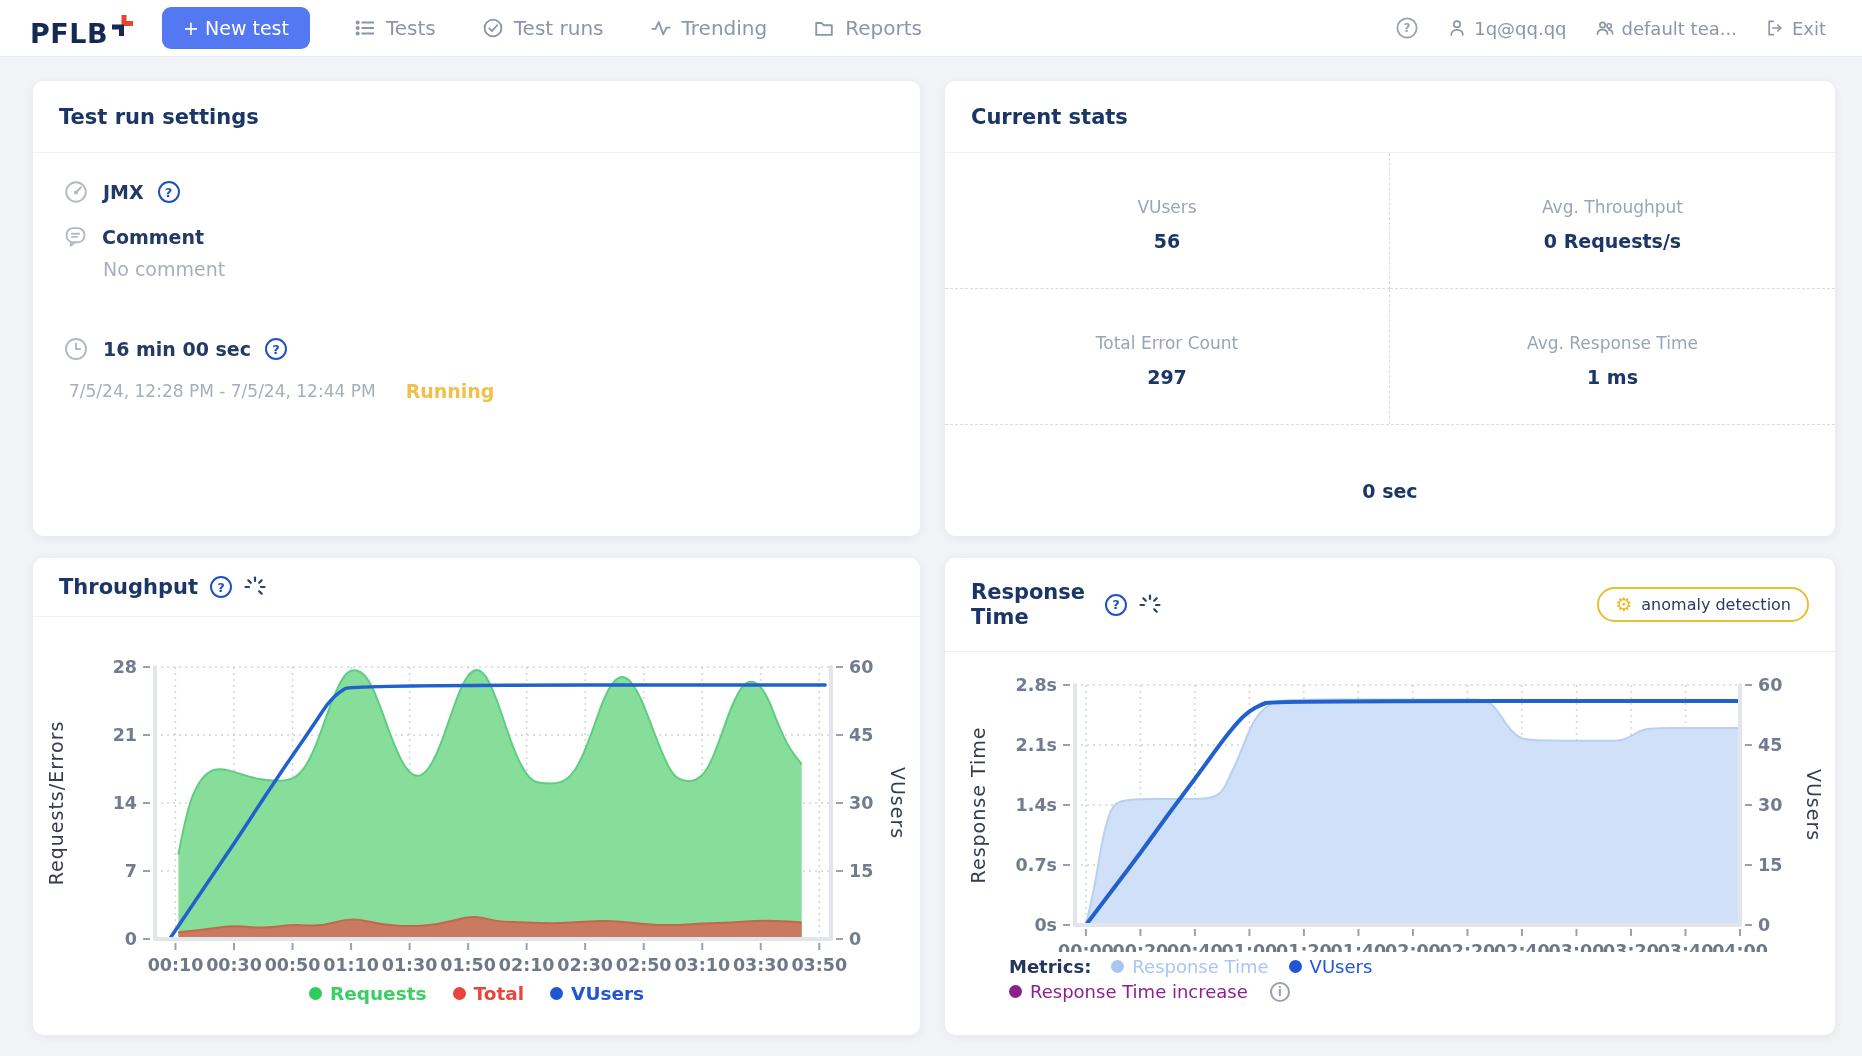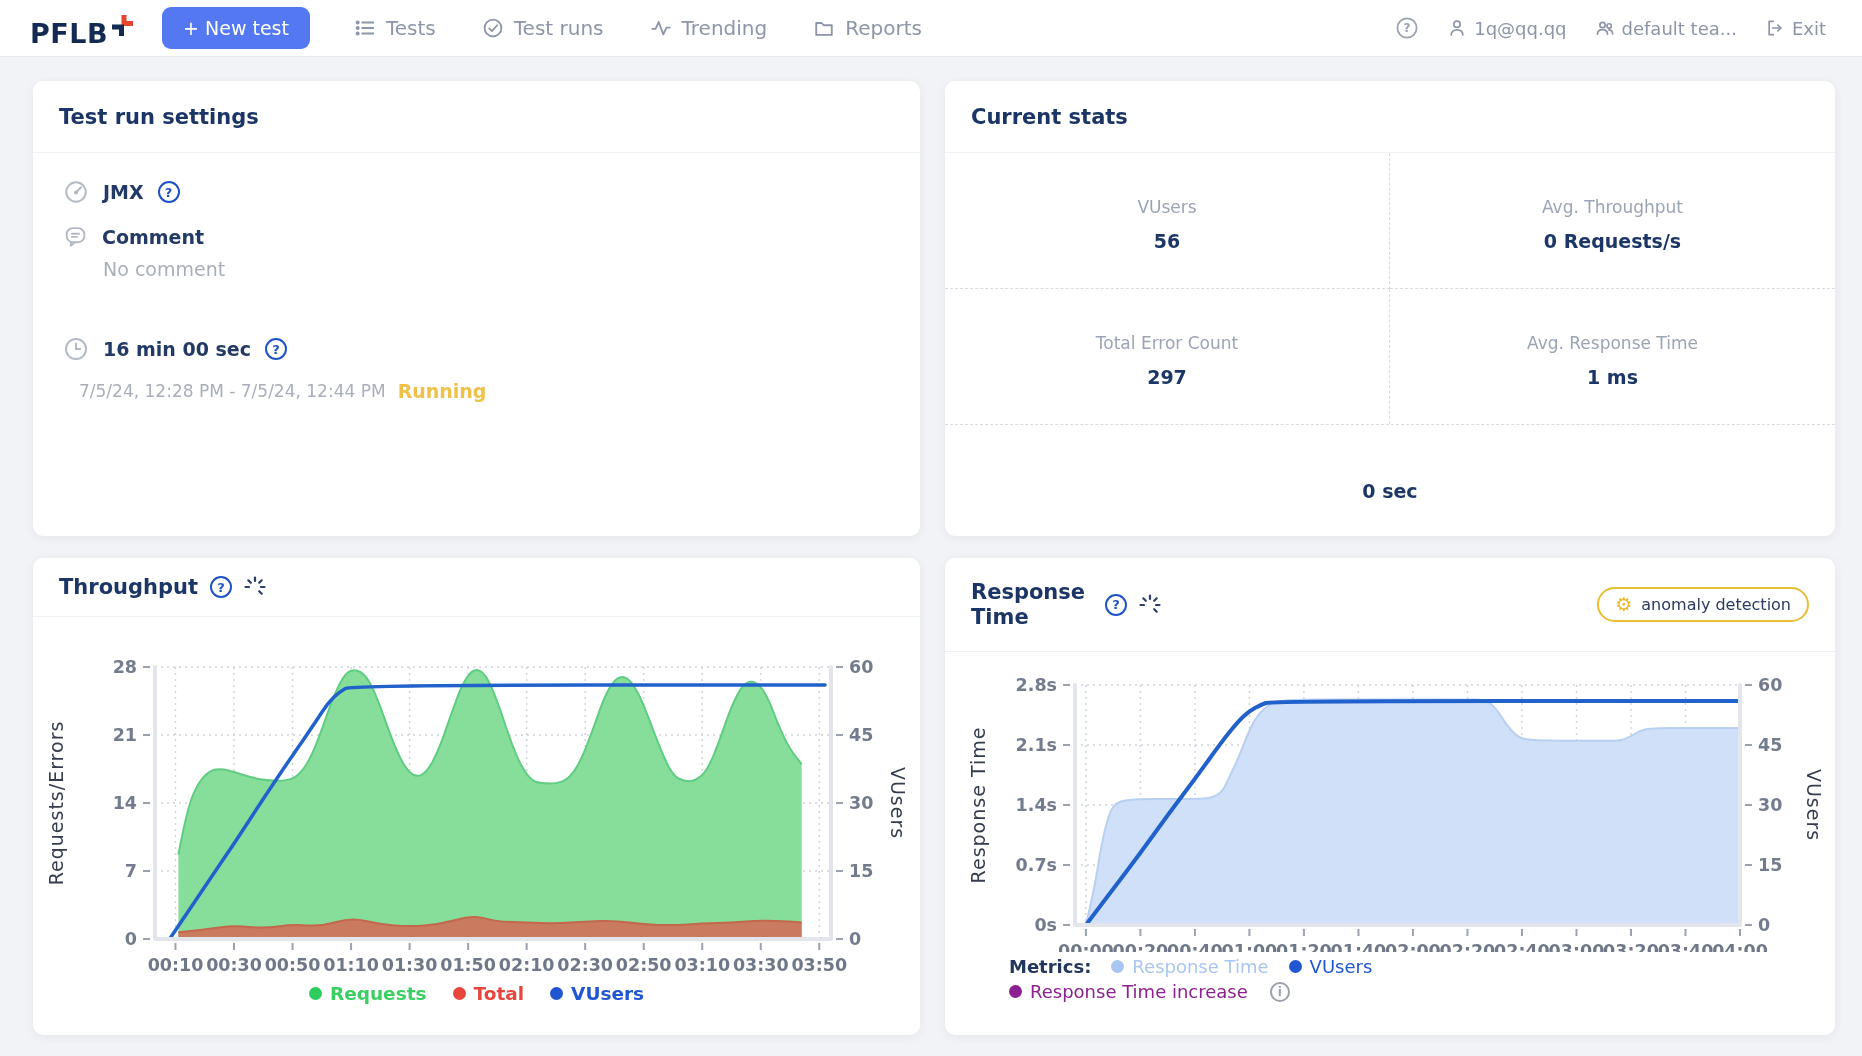--- a/index.html
+++ b/index.html
@@ -26,21 +26,21 @@
   .h64 { height:72px; } .h59 { height:59px; } .h94 { height:94px; }
 
   
   .trs-body { padding:26px 30px 0; }
   .setting-row { display:flex; align-items:center; gap:14px; }
   .setting-label { font-size:19px; font-weight:700; color:#233a66; }
   .gray-icon { color:#b3bac6; display:flex; }
   .q-circle { width:22px; height:22px; border:2px solid #1e53c6; border-radius:50%; color:#1e53c6; font-size:13px; font-weight:700; display:flex; align-items:center; justify-content:center; cursor:pointer; flex:0 0 auto; }
   .sub-text { margin:9px 0 56px 40px; color:#a8aeba; font-size:19px; }
   .mb18 { margin-bottom:19px; } .mb6 { margin-bottom:2px; }
-  .date-row { display:flex; align-items:center; gap:12px; margin-top:18px; margin-left:16px; }
+  .date-row { display:flex; align-items:center; gap:30px; margin-top:18px; margin-left:6px; }
   .date-text { color:#a8aeba; font-size:17px; }
   .status-running { font-size:19px; font-weight:700; color:#efc14b; }
 
   
   .stats-grid { display:grid; grid-template-columns:1fr 1fr; flex:0 0 auto; }
   .stat-cell { text-align:center; padding:44px 0 36px; }
   .stat-cell.br { border-right:1px dashed #d8dbe2; }
   .stat-cell.bb { border-bottom:1px dashed #d8dbe2; }
   .stat-label { font-size:17px; color:#9ba4b5; }
   .stat-value { font-size:19px; font-weight:700; color:#1c3767; margin-top:13px; }

